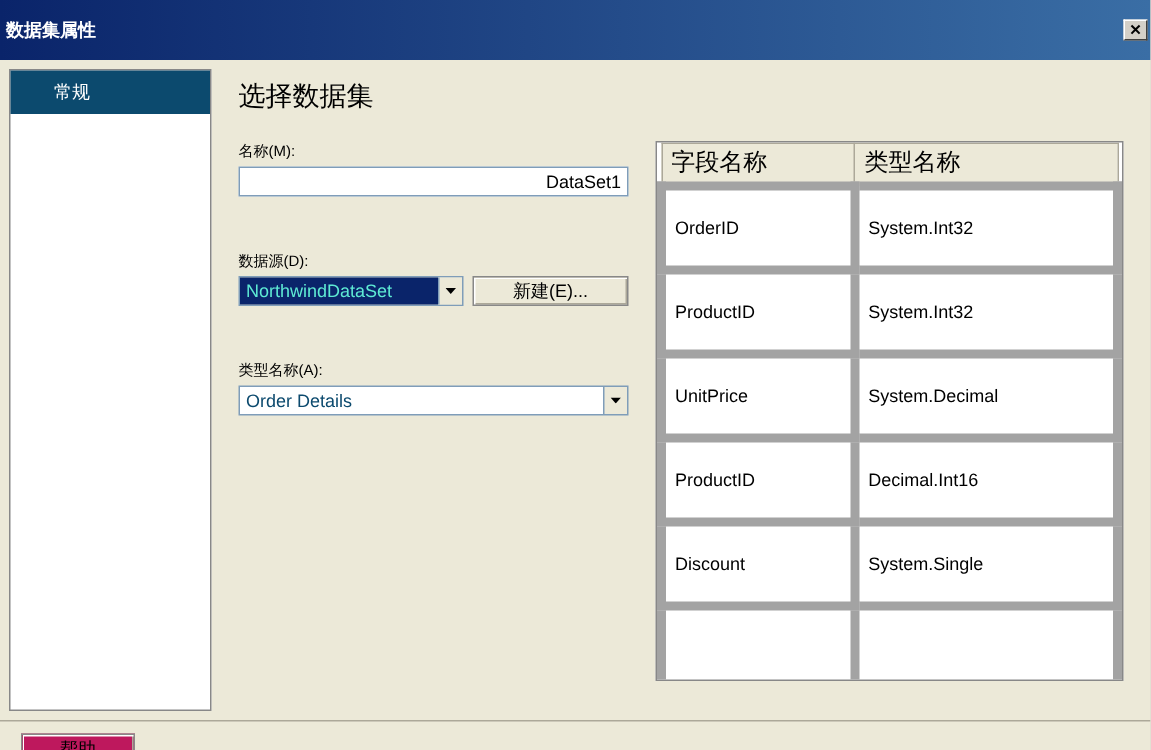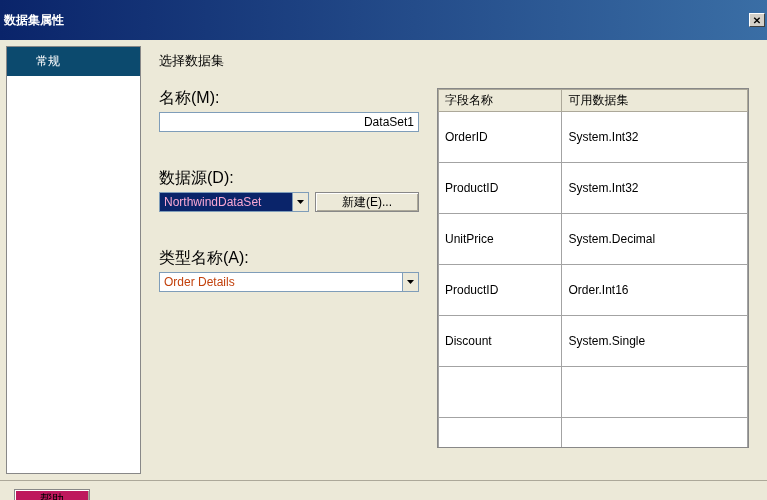--- a/index.html
+++ b/index.html
@@ -4,37 +4,37 @@
 <style>
 * { box-sizing: border-box; margin: 0; padding: 0; }
 body { font-family: "Microsoft YaHei", "SimSun", Tahoma, sans-serif; font-size: 12px; background: #d4d0c8; width: 767px; height: 500px; overflow: hidden; }
 .titlebar { background: linear-gradient(to right, #0a246a, #3a6ea5); height: 40px; display: flex; align-items: center; justify-content: space-between; padding: 0 2px 0 4px; color: #fff; }
 .titlebar-text { font-weight: bold; font-size: 12px; }
 .close-btn { width: 16px; height: 14px; background: #d4d0c8; border: 1px solid; border-color: #fff #404040 #404040 #fff; display: flex; align-items: center; justify-content: center; font-family: Arial; font-size: 10px; font-weight: bold; color: #000; cursor: default; }
 .content { display: flex; height: 440px; background: #ece9d8; }
 .sidebar { width: 135px; background: #fff; border: 1px solid #888; margin: 6px 0 6px 6px; }
 .sidebar-item { padding: 6px 29px; background: #0c4a6e; color: #fff; font-size: 12px; }
 .main { flex: 1; padding: 12px 18px 8px 18px; position: relative; }
-.page-title { font-size: 13px; margin-bottom: 18px; }
+.page-title { font-size: 18px; margin-bottom: 18px; }
 .row { display: flex; gap: 18px; }
 .left-col { width: 260px; }
 .right-col { flex: 1; }
-.field-label { font-size: 16px; margin-bottom: 3px; display: block; }
+.field-label { font-size: 10px; margin-bottom: 3px; display: block; }
 .txt { width: 100%; height: 20px; border: 1px solid #7f9db9; background: #fff; padding: 1px 4px; font-size: 12px; font-family: inherit; text-align: right; }
 .combo-wrap { display: flex; gap: 6px; align-items: stretch; }
 .combo { flex: 1; display: flex; border: 1px solid #7f9db9; height: 20px; }
-.combo-sel { flex: 1; background: #0a246a; color: #f9a8d4; padding: 1px 4px; display: flex; align-items: center; }
-.combo-plain { flex: 1; background: #fff; color: #c2410c; padding: 1px 4px; display: flex; align-items: center; }
+.combo-sel { flex: 1; background: #0a246a; color: #5eead4; padding: 1px 4px; display: flex; align-items: center; }
+.combo-plain { flex: 1; background: #fff; color: #0c4a6e; padding: 1px 4px; display: flex; align-items: center; }
 .combo-btn { width: 16px; background: #ece9d8; border-left: 1px solid #7f9db9; display: flex; align-items: center; justify-content: center; }
 .combo-btn svg { display: block; }
 .btn { background: #ece9d8; border: 1px solid #888; box-shadow: inset 1px 1px 0 #fff, inset -1px -1px 0 #aca899; padding: 1px 26px; font-size: 12px; font-family: inherit; height: 20px; cursor: default; }
 .grid-wrap { border: 1px solid #888; background: #fff; height: 360px; overflow: hidden; }
 .grid { width: 100%; border-collapse: collapse; }
-.grid th { background: #ece9d8; border: 1px solid #aca899; font-weight: normal; text-align: left; padding: 2px 6px; font-size: 12px; }
-.grid td { border: 1px solid #a3a3a3; padding: 18px 6px; font-size: 12px; height: 17px; }
+.grid th { background: #ece9d8; border: 1px solid #aca899; font-weight: normal; text-align: left; padding: 2px 6px; font-size: 16px; }
+.grid td { border: 6px solid #a3a3a3; padding: 18px 6px; font-size: 12px; height: 17px; }
 .footer { height: 38px; display: flex; justify-content: space-between; align-items: center; padding: 0 14px; background: #ece9d8; border-top: 1px solid #aca899; }
 .footer-right { display: flex; gap: 8px; margin-top: 40px; }
 .btn-footer { min-width: 76px; height: 22px; background: #be185d; border: 1px solid #888; box-shadow: inset 1px 1px 0 #fff, inset -1px -1px 0 #aca899; font-size: 12px; font-family: inherit; cursor: default; }
 .gap { height: 36px; }
 </style>
 </head>
 <body>
 
 <div class="titlebar">
   <span class="titlebar-text">数据集属性</span>
@@ -85,39 +85,39 @@
           </div>
         </div>
       </div>
 
       <div class="right-col">
         <div class="grid-wrap">
           <table class="grid">
             <thead>
               <tr>
                 <th>字段名称</th>
-                <th>可用数据集</th>
+                <th>类型名称</th>
               </tr>
             </thead>
             <tbody id="grid-body">
                 <tr>
                   <td>OrderID</td>
                   <td>System.Int32</td>
                 </tr>
                 <tr>
                   <td>ProductID</td>
                   <td>System.Int32</td>
                 </tr>
                 <tr>
                   <td>UnitPrice</td>
                   <td>System.Decimal</td>
                 </tr>
                 <tr>
                   <td>ProductID</td>
-                  <td>Order.Int16</td>
+                  <td>Decimal.Int16</td>
                 </tr>
                 <tr>
                   <td>Discount</td>
                   <td>System.Single</td>
                 </tr>
                 <tr>
                   <td>&nbsp;</td>
                   <td>&nbsp;</td>
                 </tr>
                 <tr>

